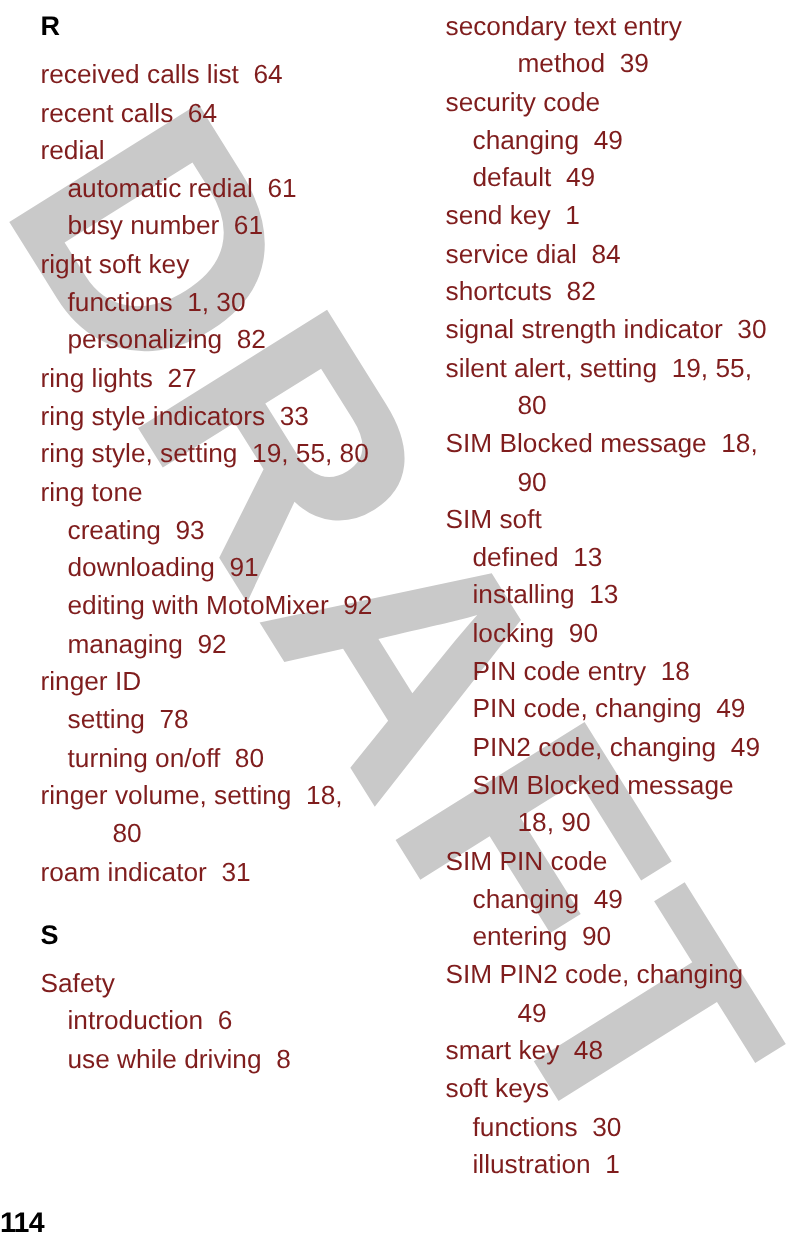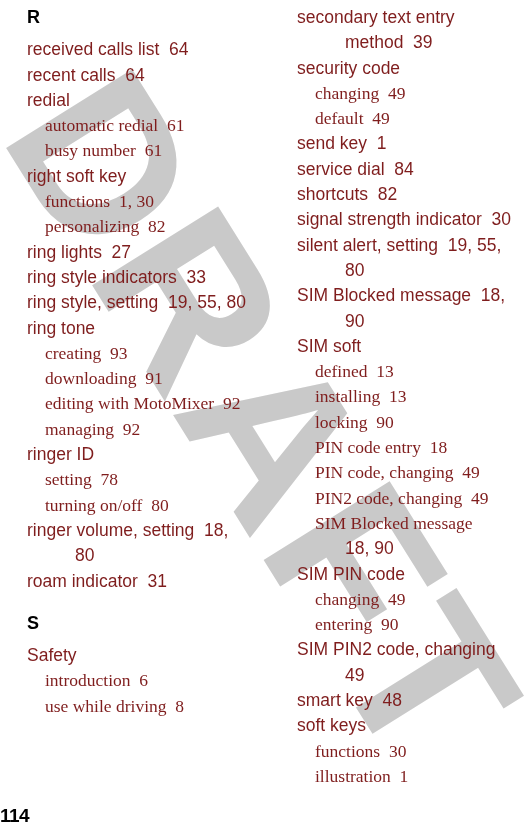--- a/index.html
+++ b/index.html
@@ -59,21 +59,21 @@
   #left-column  { left: 27px;  width: 250px; }
   #right-column { left: 297px; width: 228px; }
 
   .index-entry {
     font-size: 17.5px;
     line-height: 25.3px;
     white-space: pre;
     color: #7f1d1d;
   }
   .level-0 { padding-left: 0px; }
-  .level-1 { padding-left: 18px; font-family: Liberation Serif, serif; }
+  .level-1 { padding-left: 18px; }
   .cont    { padding-left: 48px; }
 
   .section-letter {
     font-size: 18px;
     font-weight: bold;
     line-height: 25.3px;
     color: #000000;
   }
   .spacer-before-letter { height: 17px; }
   .spacer-after-letter  { height: 7px; }

